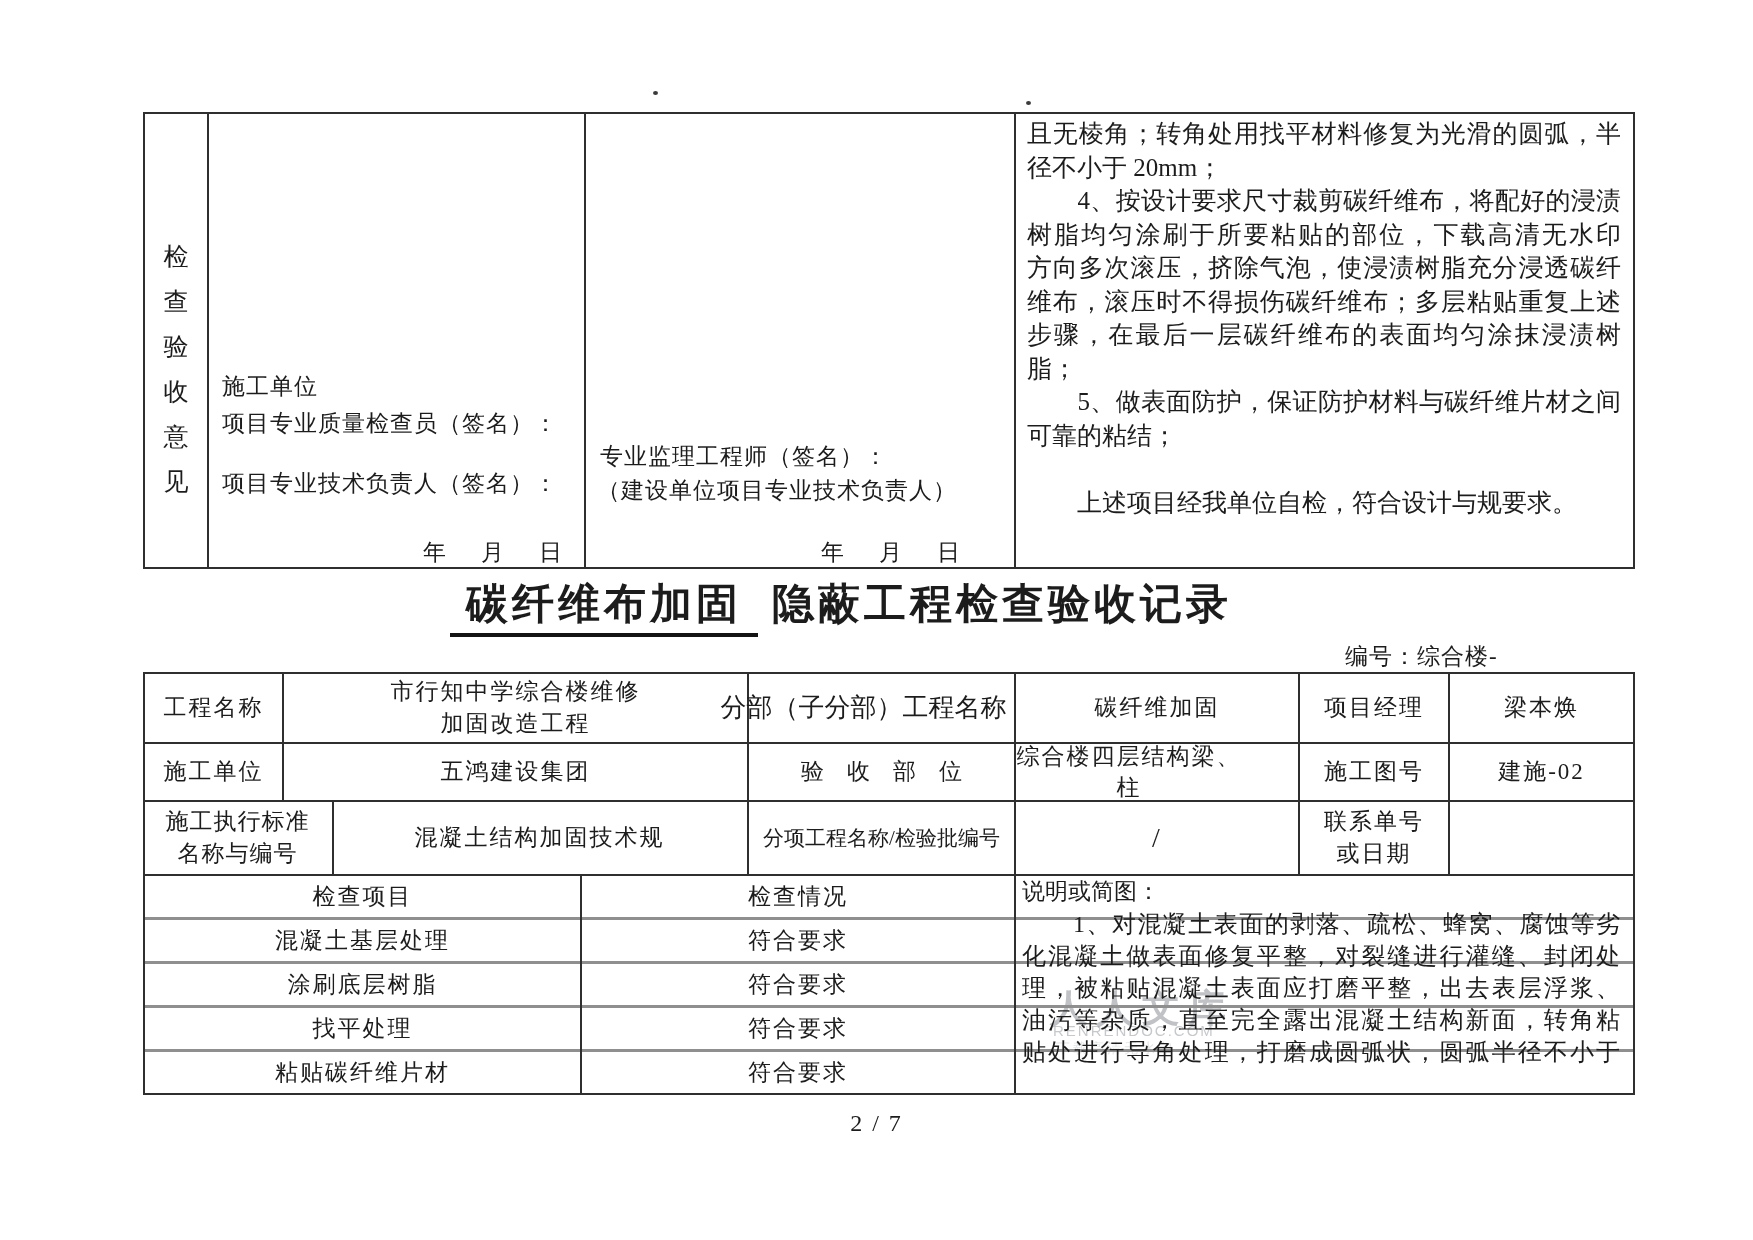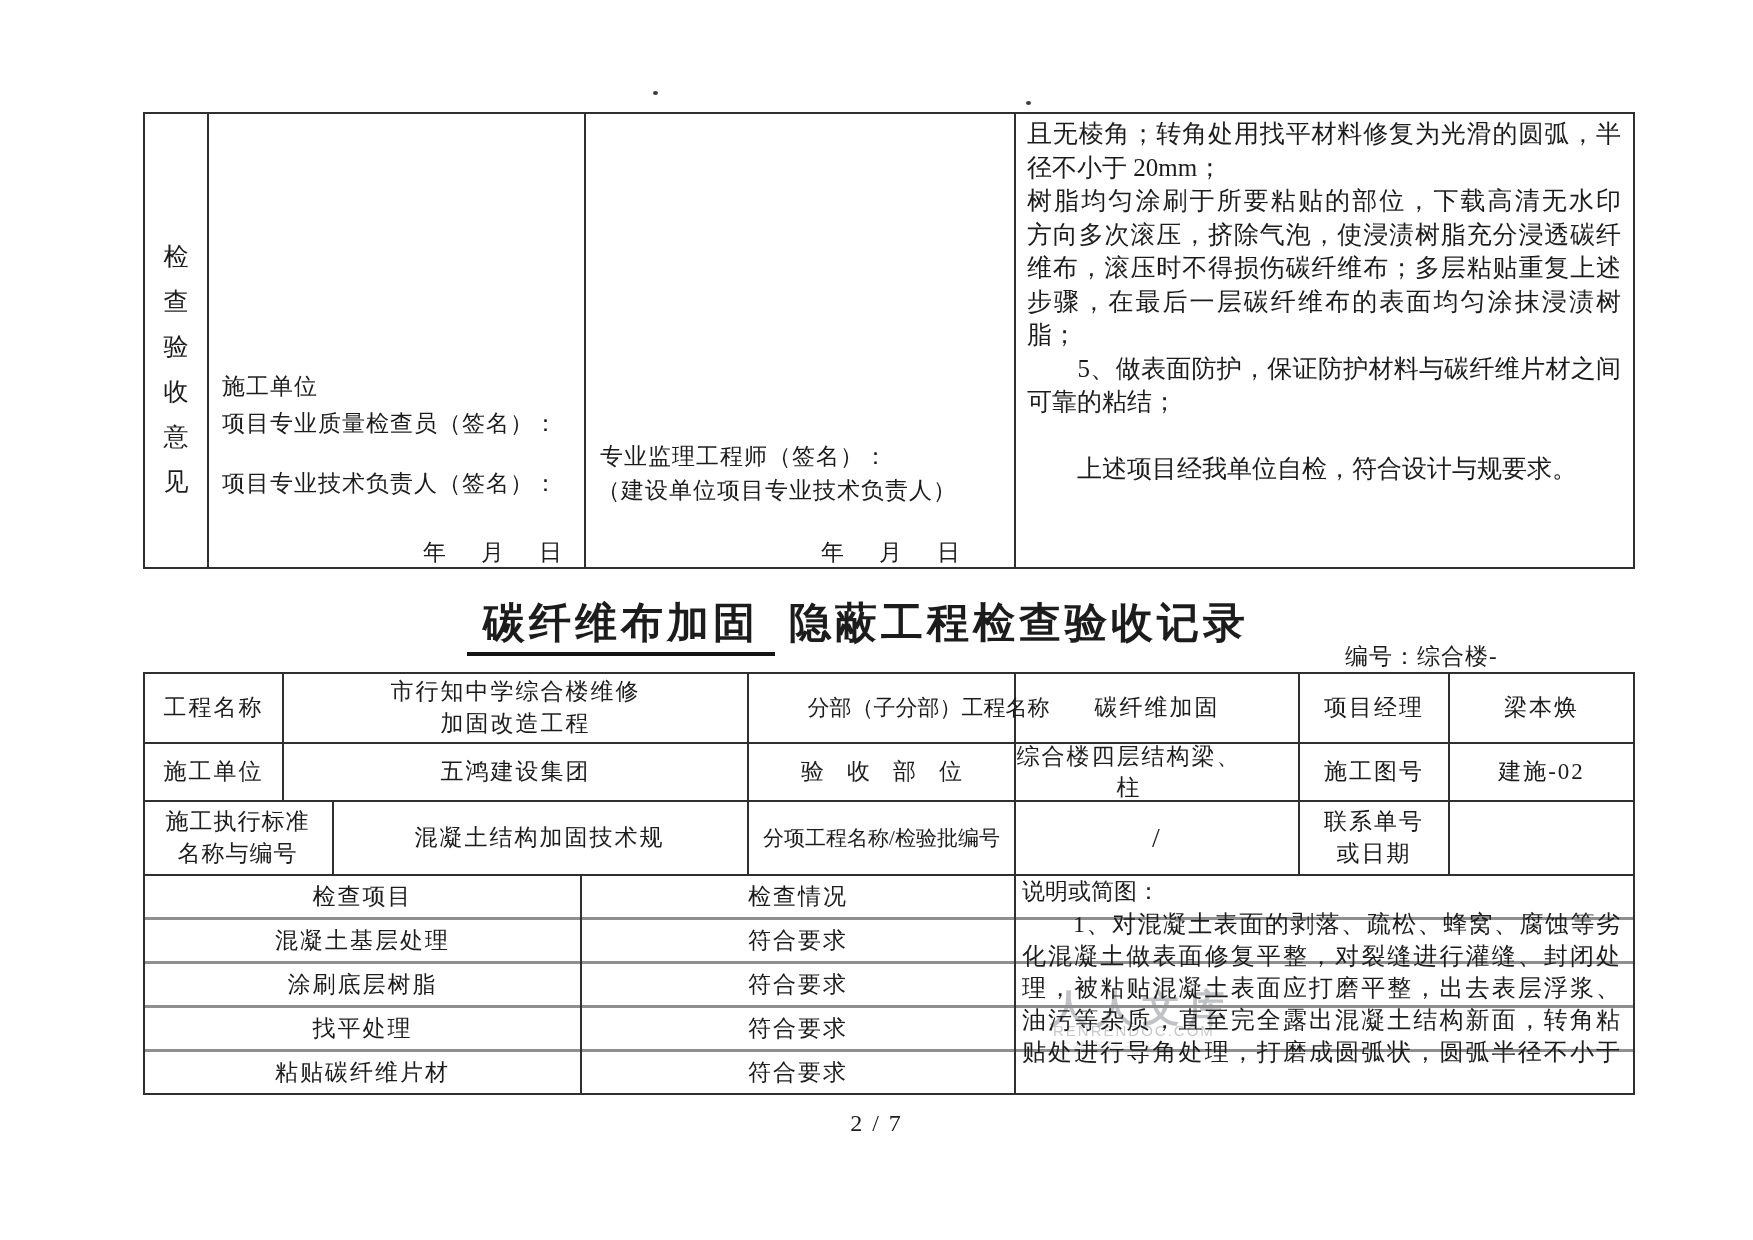--- a/index.html
+++ b/index.html
@@ -60,32 +60,33 @@
   <div class="leftline" style="left:222px;top:468px;">项目专业技术负责人（签名）：</div>
   <div class="dateline" style="left:300px;top:537px;width:268px;">年　月　日</div>
 
   <div class="leftline" style="left:600px;top:441px;">专业监理工程师（签名）：</div>
   <div class="leftline" style="left:597px;top:475px;">（建设单位项目专业技术负责人）</div>
   <div class="dateline" style="left:700px;top:537px;width:266px;">年　月　日</div>
 
   <div class="para" style="left:1027px;top:117px;width:594px;">
     <div class="pl j">且无棱角；转角处用找平材料修复为光滑的圆弧，半</div>
     <div class="pl">径不小于 20mm；</div>
+    <div class="pl j">　　4、按设计要求尺寸裁剪碳纤维布，将配好的浸渍</div>
     <div class="pl j">树脂均匀涂刷于所要粘贴的部位，下载高清无水印</div>
     <div class="pl j">方向多次滚压，挤除气泡，使浸渍树脂充分浸透碳纤</div>
     <div class="pl j">维布，滚压时不得损伤碳纤维布；多层粘贴重复上述</div>
     <div class="pl j">步骤，在最后一层碳纤维布的表面均匀涂抹浸渍树</div>
     <div class="pl">脂；</div>
     <div class="pl j">　　5、做表面防护，保证防护材料与碳纤维片材之间</div>
     <div class="pl">可靠的粘结；</div>
     <div class="pl"></div>
     <div class="pl">　　上述项目经我单位自检，符合设计与规要求。</div>
   </div>
 
-  <div class="titlebar" style="left:143px;top:576px;width:1490px;transform:translateX(-30px);margin-top:19px;">
+  <div class="titlebar" style="left:126px;top:576px;width:1490px;transform:translateX(-30px);">
     <span class="title-u">碳纤维布加固</span><span class="title-r">隐蔽工程检查验收记录</span>
   </div>
   <div class="leftline" style="left:1345px;top:641px;font-size:23px;">编号：综合楼-</div>
 
   <div class="ln" style="left:143px;top:672px;width:1492px;height:2px;"></div>
   <div class="ln" style="left:143px;top:742px;width:1492px;height:2px;"></div>
   <div class="ln" style="left:143px;top:800px;width:1492px;height:2px;"></div>
   <div class="ln" style="left:143px;top:874px;width:1492px;height:2px;"></div>
   <div class="lng" style="left:143px;top:917px;width:1492px;height:3px;"></div>
   <div class="lng" style="left:143px;top:961px;width:1492px;height:3px;"></div>
@@ -101,21 +102,21 @@
   <div class="ln" style="left:1014px;top:672px;width:2px;height:423px;"></div>
   <div class="ln" style="left:1298px;top:672px;width:2px;height:204px;"></div>
   <div class="ln" style="left:1448px;top:672px;width:2px;height:204px;"></div>
   <div class="ln" style="left:580px;top:874px;width:2px;height:221px;"></div>
 
   <div class="cell" style="left:145px;top:674px;width:137px;height:68px;">工程名称</div>
   <div class="cell cell2" style="left:284px;top:674px;width:463px;height:68px;line-height:32px;">
     <div>市行知中学综合楼维修</div>
     <div>加固改造工程</div>
   </div>
-  <div class="cell" style="left:774px;top:674px;width:309px;height:68px;font-size:22px;letter-spacing:0;">分部（子分部）工程名称</div>
+  <div class="cell" style="left:709px;top:674px;width:309px;height:68px;font-size:26px;letter-spacing:0;">分部（子分部）工程名称</div>
   <div class="cell" style="left:1016px;top:674px;width:282px;height:68px;border-radius:24px;">碳纤维加固</div>
   <div class="cell" style="left:1300px;top:674px;width:148px;height:68px;">项目经理</div>
   <div class="cell" style="left:1450px;top:674px;width:183px;height:68px;">梁本焕</div>
 
   <div class="cell" style="left:145px;top:744px;width:137px;height:56px;">施工单位</div>
   <div class="cell" style="left:284px;top:744px;width:463px;height:56px;">五鸿建设集团</div>
   <div class="cell" style="left:749px;top:744px;width:265px;height:56px;letter-spacing:0;">验　收　部　位</div>
   <div class="cell" style="left:1016px;top:744px;width:226px;height:56px;">综合楼四层结构梁、柱</div>
   <div class="cell" style="left:1300px;top:744px;width:148px;height:56px;">施工图号</div>
   <div class="cell" style="left:1450px;top:744px;width:183px;height:56px;">建施-02</div>

